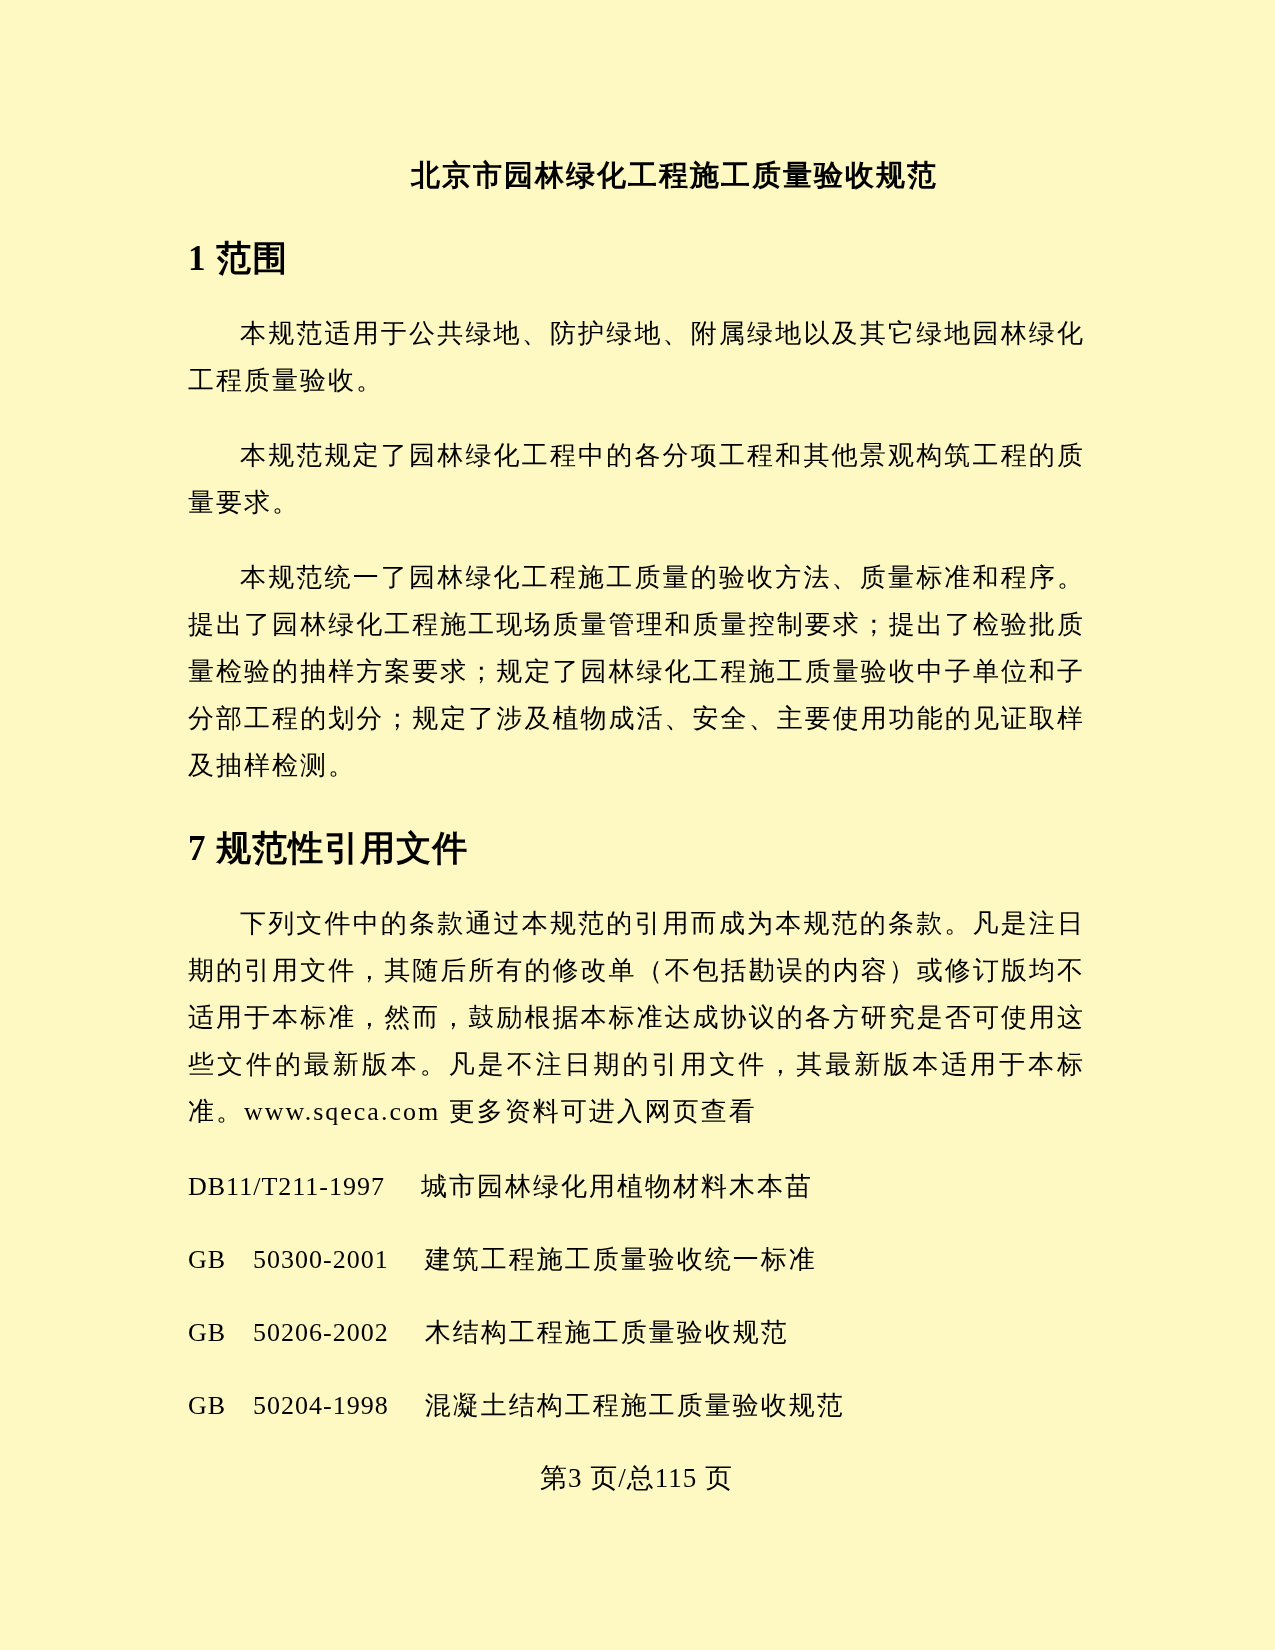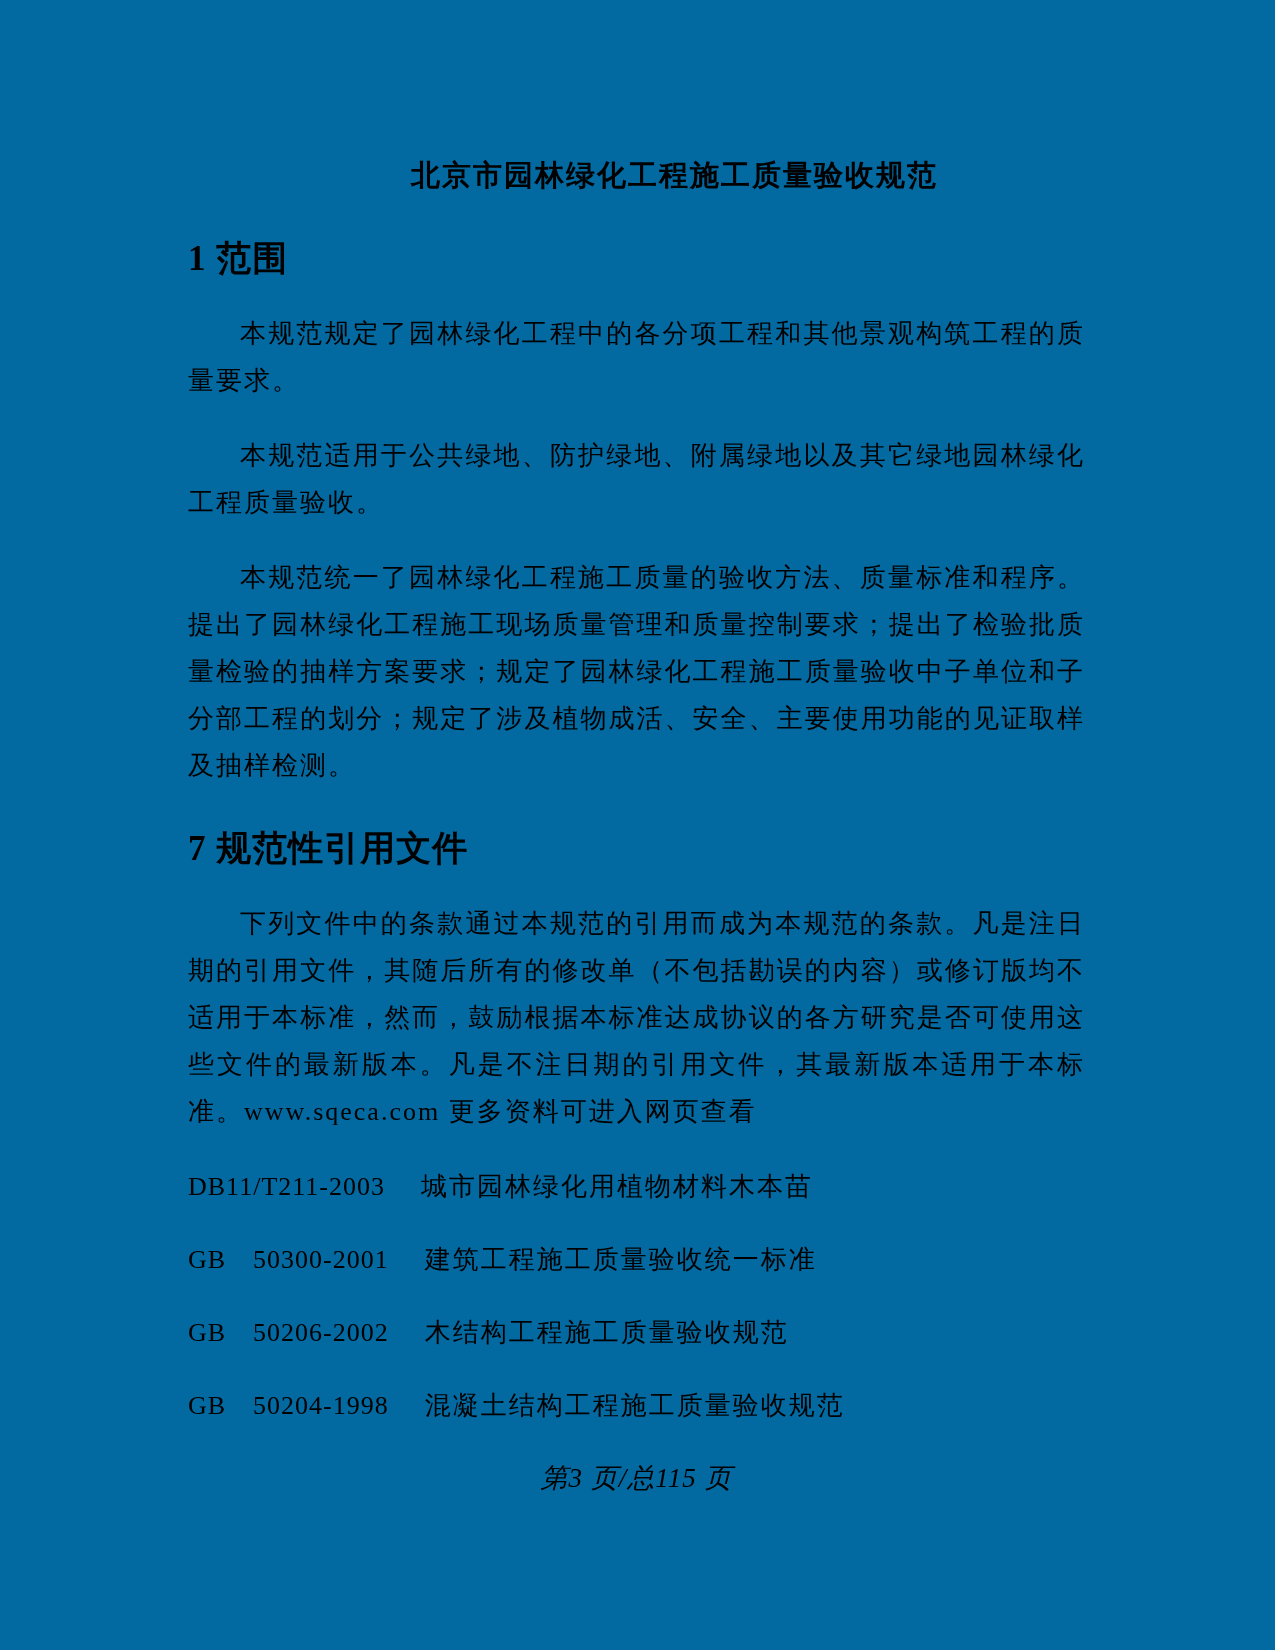--- a/index.html
+++ b/index.html
@@ -2,21 +2,21 @@
 <html><head>
 <meta charset="utf-8">
 <style>
   * { margin: 0; padding: 0; box-sizing: border-box; }
   html, body { background: #ffffff; }
   .page {
     position: relative;
     width: 1275px;
     height: 1650px;
     margin: 0 auto;
-    background: #0369a1;
+    background: #fef9c3;
     color: #000000;
     font-family: "Liberation Serif", "DejaVu Serif", serif;
     padding: 130px 190px 0 188px;
     overflow: hidden;
   }
   .doc-title {
     font-size: 29px;
     line-height: 47px;
     font-weight: 700;
     text-align: center;
@@ -48,42 +48,41 @@
     letter-spacing: 1px;
   }
   .ref-code { white-space: pre; }
   .ref-name { margin-left: 36px; letter-spacing: 2px; }
   .page-footer {
     text-align: center;
     font-size: 27px;
     line-height: 47px;
     margin-top: 16px;
     letter-spacing: 1px;
-    font-style: italic;
   }
 </style>
 </head>
 <body>
 
 <div class="page">
 
   <h1 class="doc-title">北京市园林绿化工程施工质量验收规范</h1>
 
   <h2 class="sec-heading">1 范围</h2>
 
+  <p class="para">本规范适用于公共绿地、防护绿地、附属绿地以及其它绿地园林绿化工程质量验收。</p>
   <p class="para">本规范规定了园林绿化工程中的各分项工程和其他景观构筑工程的质量要求。</p>
-  <p class="para">本规范适用于公共绿地、防护绿地、附属绿地以及其它绿地园林绿化工程质量验收。</p>
   <p class="para">本规范统一了园林绿化工程施工质量的验收方法、质量标准和程序。提出了园林绿化工程施工现场质量管理和质量控制要求；提出了检验批质量检验的抽样方案要求；规定了园林绿化工程施工质量验收中子单位和子分部工程的划分；规定了涉及植物成活、安全、主要使用功能的见证取样及抽样检测。</p>
 
   <h2 class="sec-heading">7 规范性引用文件</h2>
 
   <p class="para">下列文件中的条款通过本规范的引用而成为本规范的条款。凡是注日期的引用文件，其随后所有的修改单（不包括勘误的内容）或修订版均不适用于本标准，然而，鼓励根据本标准达成协议的各方研究是否可使用这些文件的最新版本。凡是不注日期的引用文件，其最新版本适用于本标准。www.sqeca.com 更多资料可进入网页查看</p>
 
   <p class="ref">
-    <span class="ref-code">DB11/T211-2003</span><span class="ref-name">城市园林绿化用植物材料木本苗</span>
+    <span class="ref-code">DB11/T211-1997</span><span class="ref-name">城市园林绿化用植物材料木本苗</span>
   </p>
   <p class="ref">
     <span class="ref-code">GB　50300-2001</span><span class="ref-name">建筑工程施工质量验收统一标准</span>
   </p>
   <p class="ref">
     <span class="ref-code">GB　50206-2002</span><span class="ref-name">木结构工程施工质量验收规范</span>
   </p>
   <p class="ref">
     <span class="ref-code">GB　50204-1998</span><span class="ref-name">混凝土结构工程施工质量验收规范</span>
   </p>

